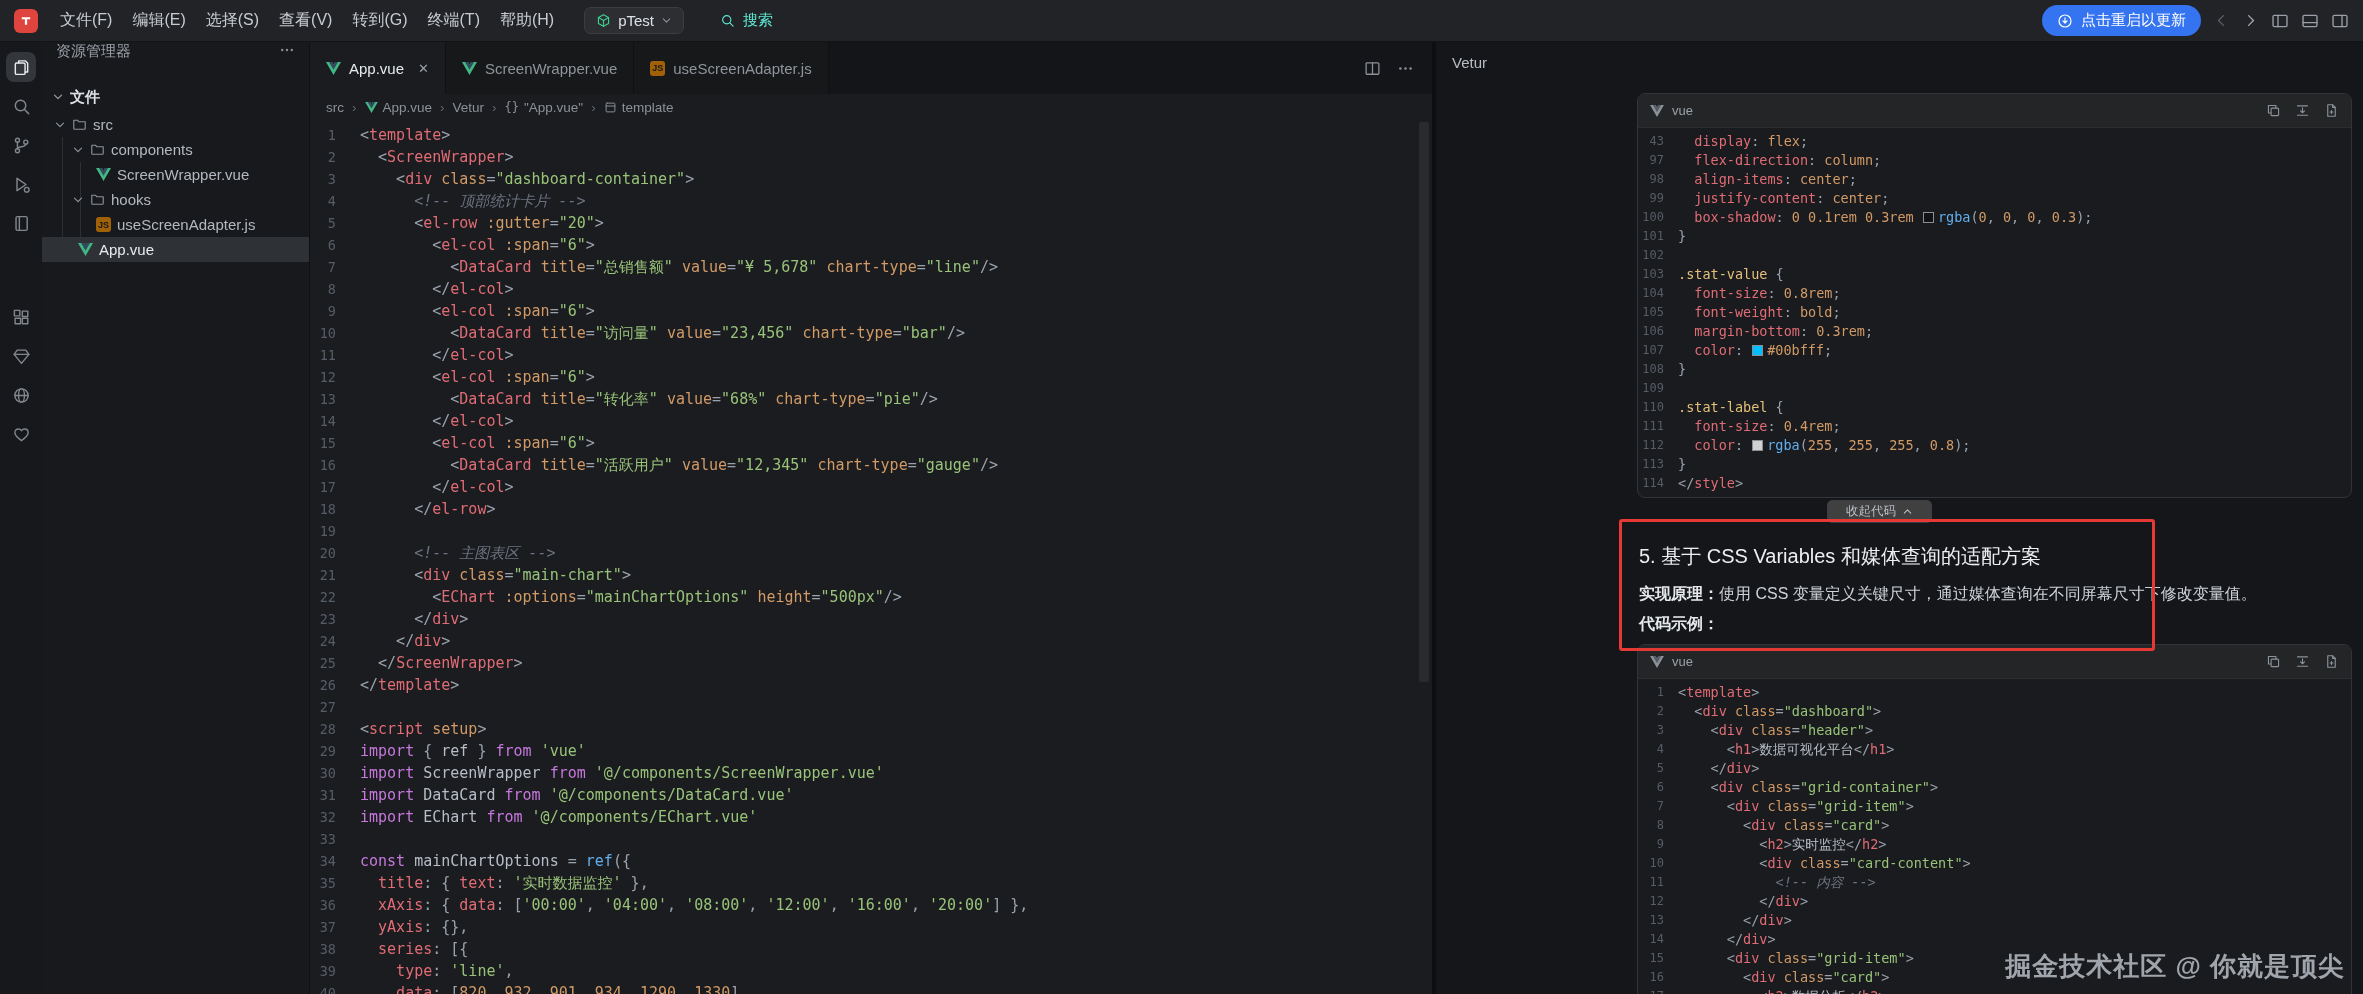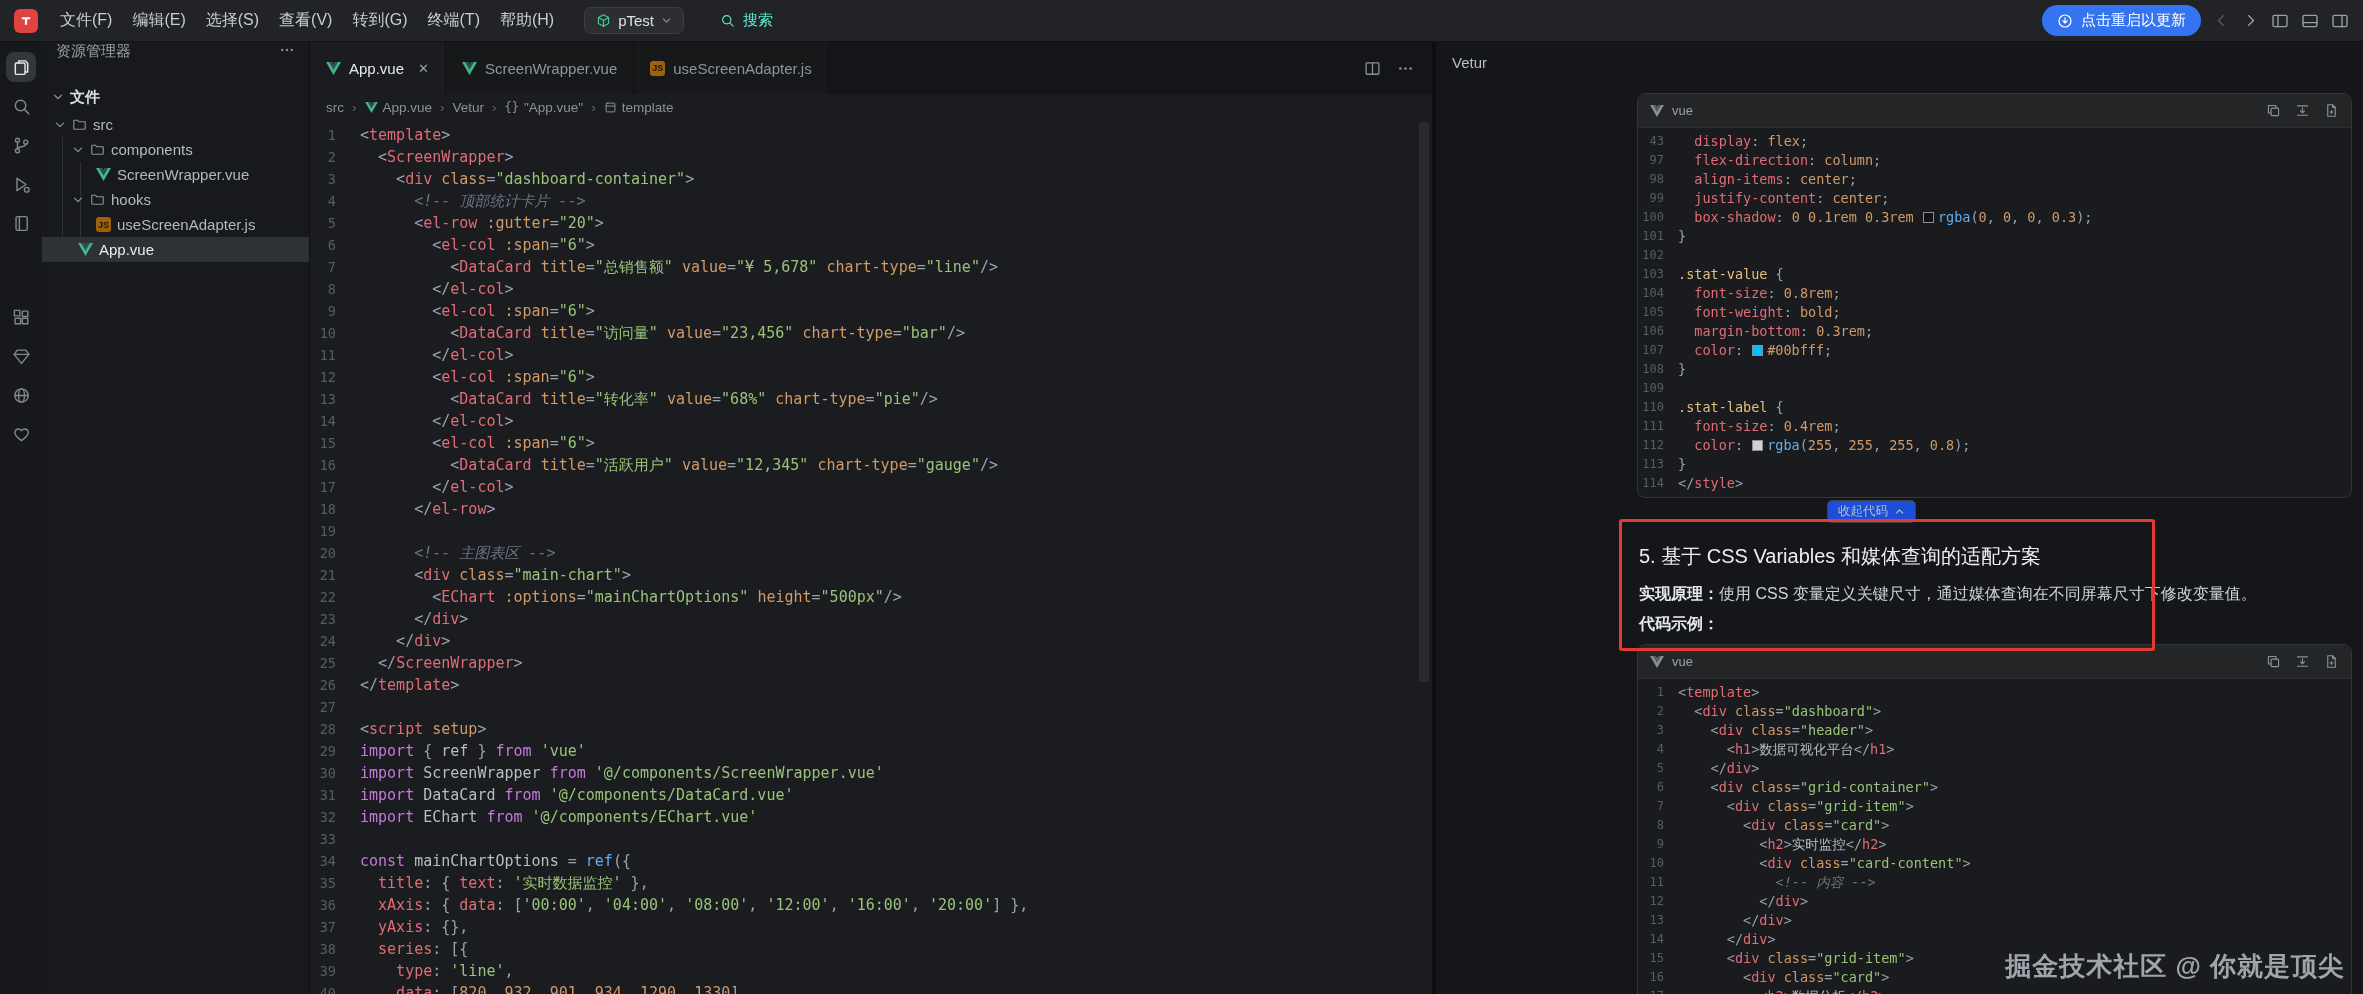--- a/index.html
+++ b/index.html
@@ -69,21 +69,21 @@
 .as-header{height:40px;display:flex;align-items:center;padding:0 16px;color:#b9bec5;font-size:15px;flex:none}
 .as-content{flex:1;padding:2px 11px 0 201px;overflow:hidden;position:relative}
 .card{border:1px solid #313439;border-radius:8px;overflow:hidden;background:#1a1b1e;margin-top:9px}
 .card-header{height:34px;background:#232527;display:flex;align-items:center;padding:0 12px;gap:8px;border-bottom:1px solid #2b2d31}
 .card-lang{color:#9aa1a8;font-size:13px}
 .card-actions{margin-left:auto;display:flex;gap:14px;color:#8c929a}
 .card-body{padding:4px 0}
 .acl{display:flex;height:19px;line-height:19px;font-family:"DejaVu Sans Mono","Liberation Mono",monospace;font-size:13.5px}
 .acl .ln{width:40px;text-align:right;padding-right:14px;color:#565d66;font-size:12px;flex:none}
 .acl .lc{white-space:pre;color:#b6bdc7}
-.collapse-pill{display:inline-flex;align-items:center;gap:6px;margin:2px 0 0 190px;background:#1d4ed8;border:1px solid #3b3e44;border-radius:5px;padding:2px 10px;font-size:12.5px;color:#b9bec5}
+.collapse-pill{display:inline-flex;align-items:center;gap:6px;margin:2px 0 0 190px;background:#404040;border:1px solid #3b3e44;border-radius:5px;padding:2px 18px;font-size:12.5px;color:#b9bec5}
 .hl-section{position:relative;margin-top:20px;padding-left:2px}
 .hl-box{position:absolute;left:-18px;top:-24px;width:536px;bottom:-16px;border:3px solid #e53935;border-radius:3px;pointer-events:none}
 .hl-title{font-size:20px;font-weight:normal;color:#eceef1;margin-bottom:13px}
 .hl-p{font-size:16px;color:#ced3d9;margin-bottom:8px;line-height:22px}
 .hl-p b{color:#e6e9ec}
 .hl-p.strong{font-weight:bold;color:#e6e9ec}
 .watermark{position:absolute;right:18px;bottom:10px;font-size:26px;font-weight:bold;color:#a0a5ac;z-index:9;letter-spacing:1px;white-space:nowrap}
 
 
 .tk-pn{color:#9aa2ad}

